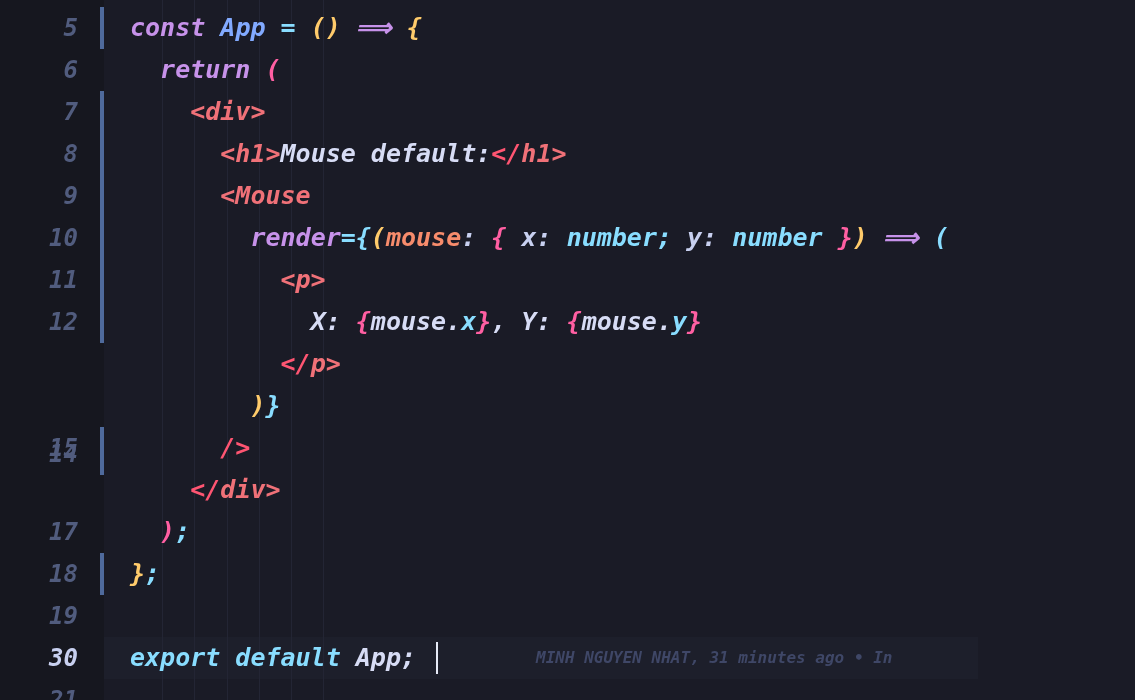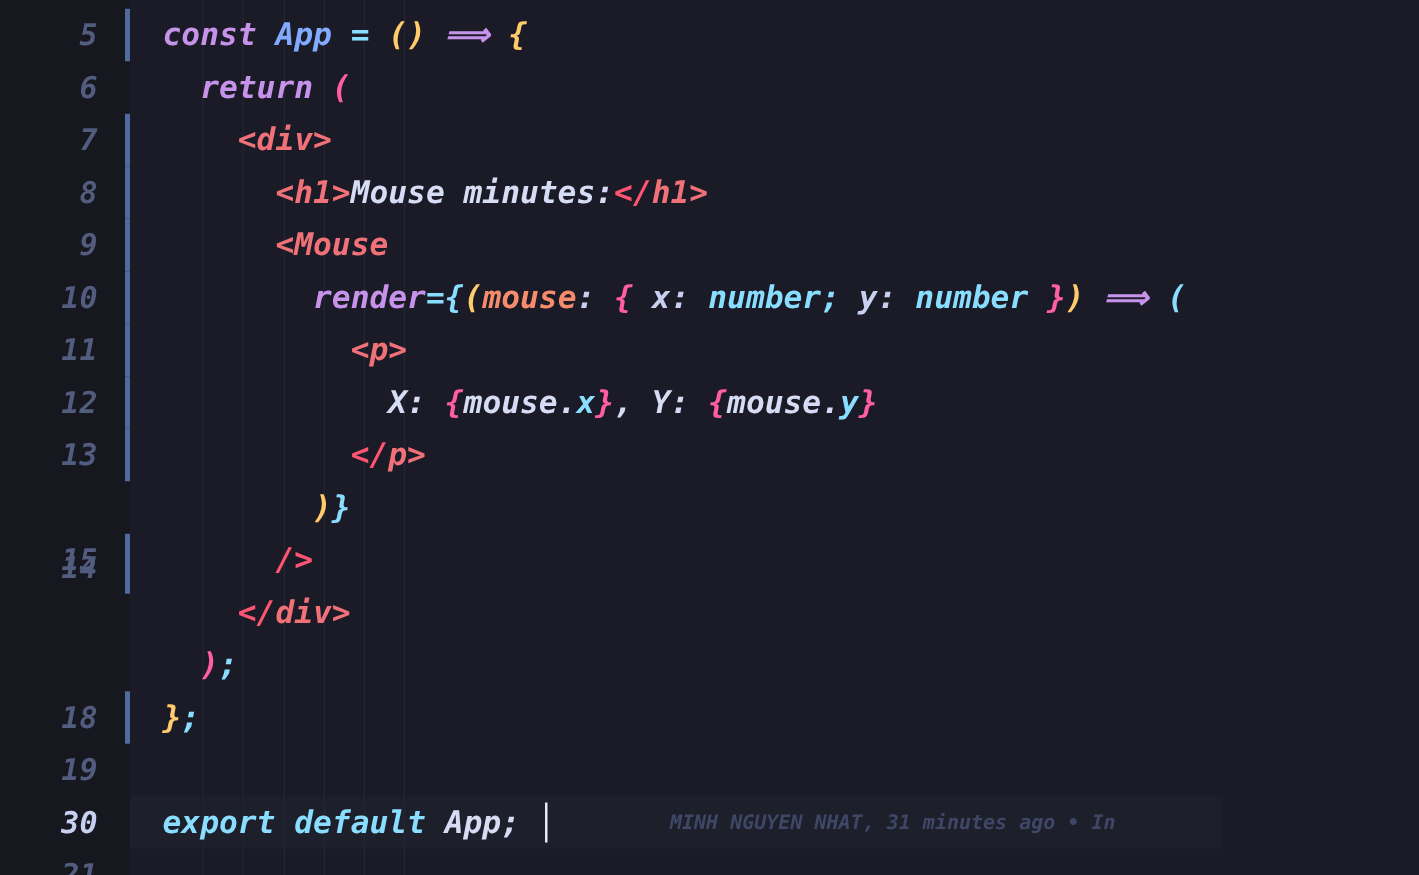--- a/index.html
+++ b/index.html
@@ -153,21 +153,21 @@
         <div class="iguide" style="left: 90.4px; height: 700px;"></div>
         <div class="iguide" style="left: 122.6px; height: 700px;"></div>
         <div class="iguide" style="left: 154.8px; height: 700px;"></div>
         <div class="iguide" style="left: 187px; height: 700px;"></div>
         <div class="iguide" style="left: 219.2px; height: 700px;"></div>
       </div>
     <div id="code-lines">
         <div class="code-line" style="top: 7px;"><span class="txt"><span class="t-kw">const</span><span class="t-text"> </span><span class="t-fn">App</span><span class="t-text"> </span><span class="t-op">=</span><span class="t-text"> </span><span class="t-paren">()</span><span class="t-text"> </span><span class="t-arrow">⟹</span><span class="t-text"> </span><span class="t-paren">{</span></span></div>
         <div class="code-line" style="top: 49px;"><span class="txt"><span class="t-text">  </span><span class="t-kw">return</span><span class="t-text"> </span><span class="t-brace">(</span></span></div>
         <div class="code-line" style="top: 91px;"><span class="txt"><span class="t-text">    </span><span class="t-tag">&lt;div&gt;</span></span></div>
-        <div class="code-line" style="top: 133px;"><span class="txt"><span class="t-text">      </span><span class="t-tag">&lt;h1&gt;</span><span class="t-text">Mouse minutes:</span><span class="t-tagx">&lt;/</span><span class="t-tag">h1&gt;</span></span></div>
+        <div class="code-line" style="top: 133px;"><span class="txt"><span class="t-text">      </span><span class="t-tag">&lt;h1&gt;</span><span class="t-text">Mouse default:</span><span class="t-tagx">&lt;/</span><span class="t-tag">h1&gt;</span></span></div>
         <div class="code-line" style="top: 175px;"><span class="txt"><span class="t-text">      </span><span class="t-tag">&lt;Mouse</span></span></div>
         <div class="code-line" style="top: 217px;"><span class="txt"><span class="t-text">        </span><span class="t-kw">render</span><span class="t-op">=</span><span class="t-op">{</span><span class="t-paren">(</span><span class="t-param">mouse</span><span class="t-prop">:</span><span class="t-text"> </span><span class="t-brace">{</span><span class="t-text"> </span><span class="t-prop">x</span><span class="t-prop">:</span><span class="t-text"> </span><span class="t-type">number</span><span class="t-op">;</span><span class="t-text"> </span><span class="t-prop">y</span><span class="t-prop">:</span><span class="t-text"> </span><span class="t-type">number</span><span class="t-text"> </span><span class="t-brace">}</span><span class="t-paren">)</span><span class="t-text"> </span><span class="t-arrow">⟹</span><span class="t-text"> </span><span class="t-op">(</span></span></div>
         <div class="code-line" style="top: 259px;"><span class="txt"><span class="t-text">          </span><span class="t-tag">&lt;p&gt;</span></span></div>
         <div class="code-line" style="top: 301px;"><span class="txt"><span class="t-text">            </span><span class="t-text">X:</span><span class="t-text"> </span><span class="t-brace">{</span><span class="t-text">mouse.</span><span class="t-member">x</span><span class="t-brace">}</span><span class="t-text">,</span><span class="t-text"> </span><span class="t-text">Y:</span><span class="t-text"> </span><span class="t-brace">{</span><span class="t-text">mouse.</span><span class="t-member">y</span><span class="t-brace">}</span></span></div>
         <div class="code-line" style="top: 343px;"><span class="txt"><span class="t-text">          </span><span class="t-tagx">&lt;/</span><span class="t-tag">p&gt;</span></span></div>
         <div class="code-line" style="top: 385px;"><span class="txt"><span class="t-text">        </span><span class="t-paren">)</span><span class="t-op">}</span></span></div>
         <div class="code-line" style="top: 427px;"><span class="txt"><span class="t-text">      </span><span class="t-tagx">/&gt;</span></span></div>
         <div class="code-line" style="top: 469px; font-style: italic;"><span class="txt"><span class="t-text">    </span><span class="t-tagx">&lt;/</span><span class="t-tag">div&gt;</span></span></div>
         <div class="code-line" style="top: 511px;"><span class="txt"><span class="t-text">  </span><span class="t-brace">)</span><span class="t-op">;</span></span></div>
         <div class="code-line" style="top: 553px;"><span class="txt"><span class="t-paren">}</span><span class="t-op">;</span></span></div>
@@ -205,32 +205,31 @@
         <span class="changebar"></span>
       </div>
       <div class="gutter-line" style="top: 259px;">
         <span class="linenum">11</span>
         <span class="changebar"></span>
       </div>
       <div class="gutter-line" style="top: 301px;">
         <span class="linenum">12</span>
         <span class="changebar"></span>
       </div>
-      <div class="gutter-line" style="top: 343px;">
-        <span class="linenum">13</span>
-        <span class="changebar"></span>
-      </div>
       <div class="gutter-line" style="top: 385px; margin-top: 48px;">
         <span class="linenum">14</span>
         <span class="changebar"></span>
       </div>
       <div class="gutter-line" style="top: 427px;">
         <span class="linenum">15</span>
         <span class="changebar"></span>
       </div>
+      <div class="gutter-line" style="top: 511px;">
+        <span class="linenum">17</span>
+      </div>
       <div class="gutter-line" style="top: 553px;">
         <span class="linenum">18</span>
         <span class="changebar"></span>
       </div>
       <div class="gutter-line" style="top: 595px;">
         <span class="linenum">19</span>
       </div>
       <div class="gutter-line" style="top: 637px;">
         <span class="linenum active">30</span>
       </div>

